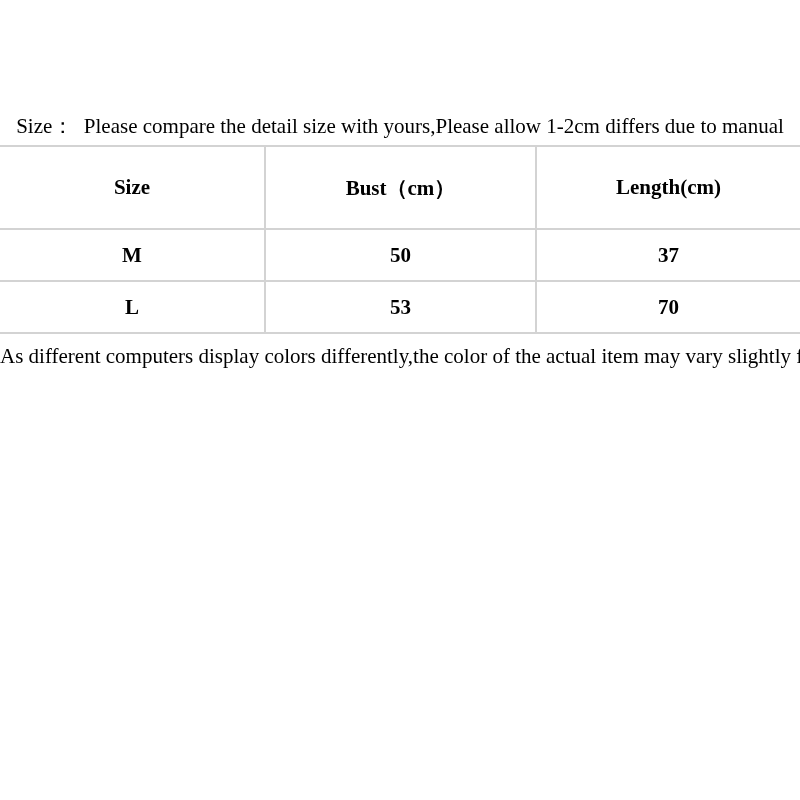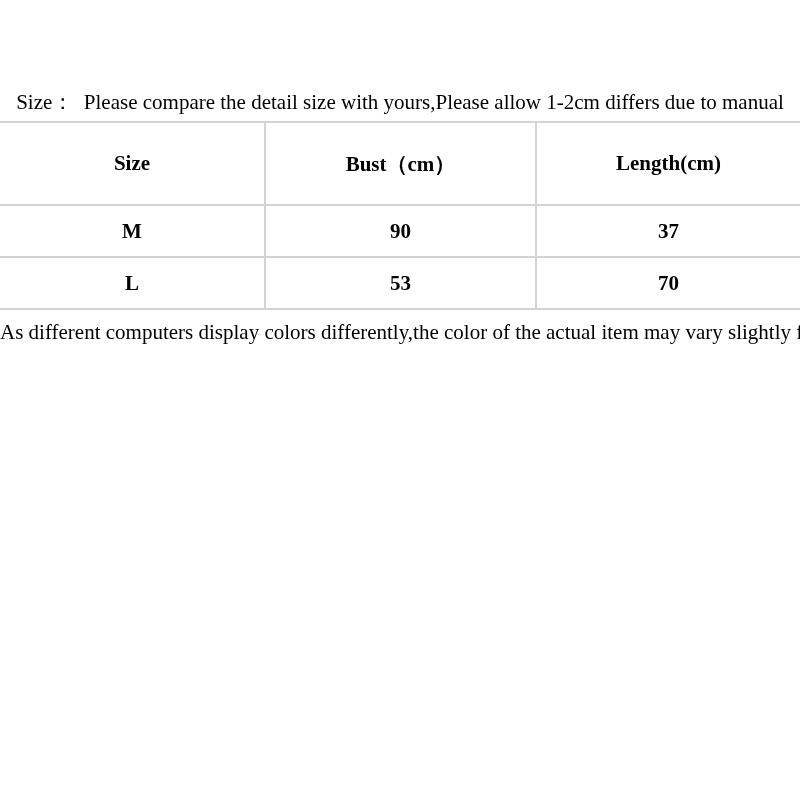--- a/index.html
+++ b/index.html
@@ -15,21 +15,21 @@
     overflow: hidden;
   }
   .page {
     position: relative;
     width: 800px;
     height: 800px;
     background: #ffffff;
   }
   
   .intro {
-    padding-top: 87px;
+    padding-top: 111px;
     text-align: center;
     font-size: 21px;
     line-height: 30px;
     color: #000000;
   }
   .intro .line {
     white-space: nowrap;
   }
   
   table.size-table {
@@ -90,21 +90,21 @@
     <thead>
       <tr>
         <th>Size</th>
         <th class="mid">Bust（cm）</th>
         <th class="last">Length(cm)</th>
       </tr>
     </thead>
     <tbody>
       <tr>
         <td>M</td>
-        <td class="mid">90</td>
+        <td class="mid">50</td>
         <td class="last">37</td>
       </tr>
       <tr>
         <td>L</td>
         <td class="mid">53</td>
         <td class="last">70</td>
       </tr>
     </tbody>
   </table>
 

